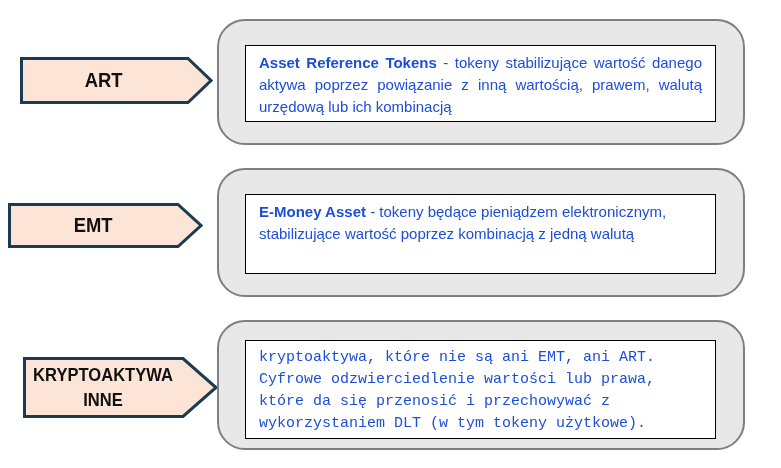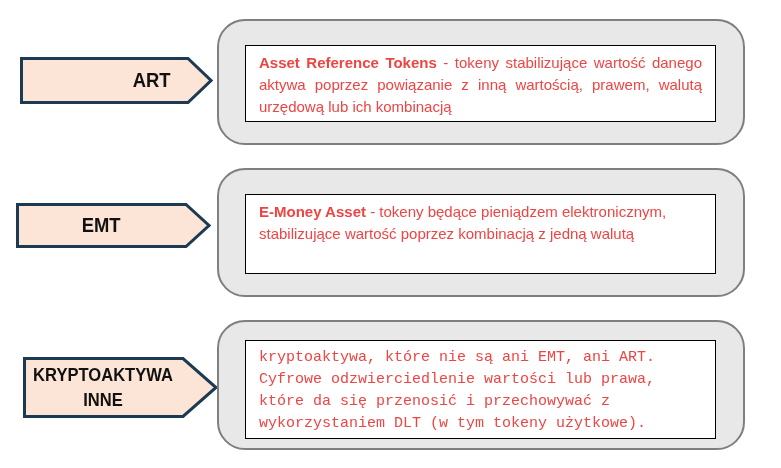--- a/index.html
+++ b/index.html
@@ -31,48 +31,48 @@
   .text-box {
     position: absolute;
     left: 26px;
     width: 471px;
     background: #ffffff;
     border: 1.5px solid #000000;
     box-sizing: border-box;
     padding: 6px 13px;
     font-size: 15px;
     line-height: 22px;
-    color: #ef4444;
+    color: #1d4ed8;
   }
   .box-1 { top: 24px; height: 77px; text-align: justify; }
   .box-2 { top: 24px; height: 80px; text-align: left; }
   .box-3 { top: 18px; height: 99px; text-align: left; font-family: Liberation Mono, monospace; }
   .text-box b { font-weight: bold; }
 
   .arrow {
     position: absolute;
   }
   .arrow-1 { left: 20px; top: 57px;  width: 193px; height: 47px; }
-  .arrow-2 { left: 16px; top: 203px; width: 195px; height: 45px; }
+  .arrow-2 { left: 8px; top: 203px; width: 195px; height: 45px; }
   .arrow-3 { left: 23px; top: 357px; width: 216px; height: 61px; }
   .arrow svg { position: absolute; left: 0; top: 0; }
   .arrow-label {
     position: absolute;
     top: 0; bottom: 0; left: 0;
     display: flex;
     align-items: center;
     justify-content: center;
     font-weight: 700;
     font-size: 20px;
     color: #111111;
     text-align: center;
     white-space: pre-line;
     line-height: 25px;
   }
-  .arrow-1 .arrow-label { width: 168px; padding-left: 48px; }
+  .arrow-1 .arrow-label { width: 168px; }
   .arrow-2 .arrow-label { width: 170px; }
   .arrow-3 .arrow-label { width: 160px; font-size: 18px; }
   .arrow-label span {
     display: inline-block;
     transform: scaleX(0.92);
   }
 </style>
 </head>
 <body>
 

